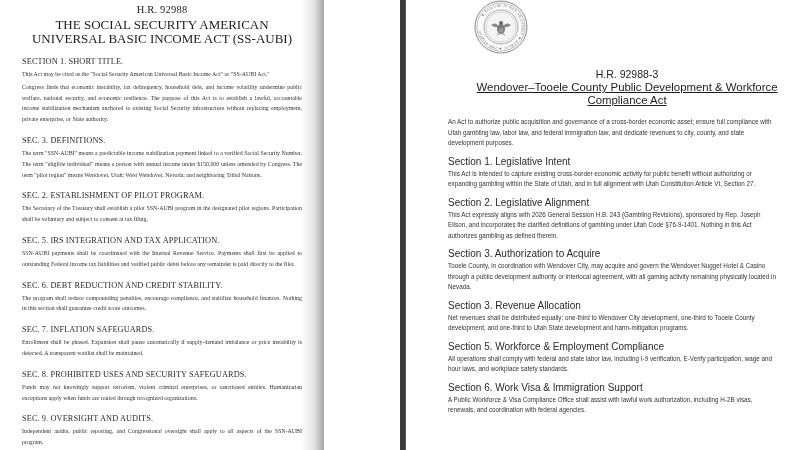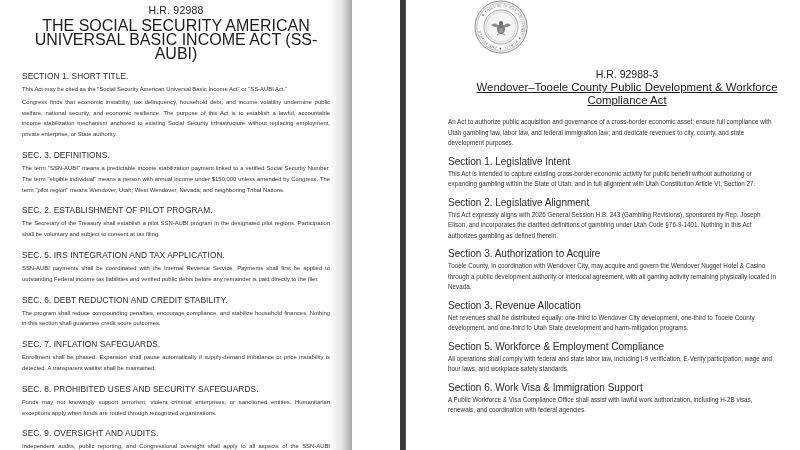--- a/index.html
+++ b/index.html
@@ -17,24 +17,25 @@
       width: 800px;
       height: 450px;
       overflow: hidden;
       background: #ffffff;
     }
     
     .page-left {
       position: absolute;
       left: 0;
       top: 0;
-      width: 352px;
-      height: 450px;
-      background: #ffffff;
-      overflow: hidden;
+      width: 324px;
+      height: 450px;
+      background: #ffffff;
+      overflow: hidden;
+      font-family: Liberation Serif, serif;
     }
     .page-left::after {
       content: "";
       position: absolute;
       right: 0;
       top: 0;
       width: 22px;
       height: 100%;
       background: linear-gradient(to right, rgba(255,255,255,0) 0%, rgba(200,200,200,0.5) 55%, rgba(150,150,150,0.85) 100%);
       pointer-events: none;
@@ -44,21 +45,21 @@
     }
     .left-billno {
       text-align: center;
       font-size: 10.5px;
       margin-top: 4px;
       letter-spacing: 0.2px;
       color: #222;
     }
     .left-title {
       text-align: center;
-      font-size: 16px;
+      font-size: 13px;
       line-height: 14px;
       margin-top: 3px;
       color: #1c1c1c;
     }
     .l-sec-head {
       font-size: 8.3px;
       line-height: 11px;
       margin-top: 10px;
       color: #2a2a2a;
       letter-spacing: 0.1px;

